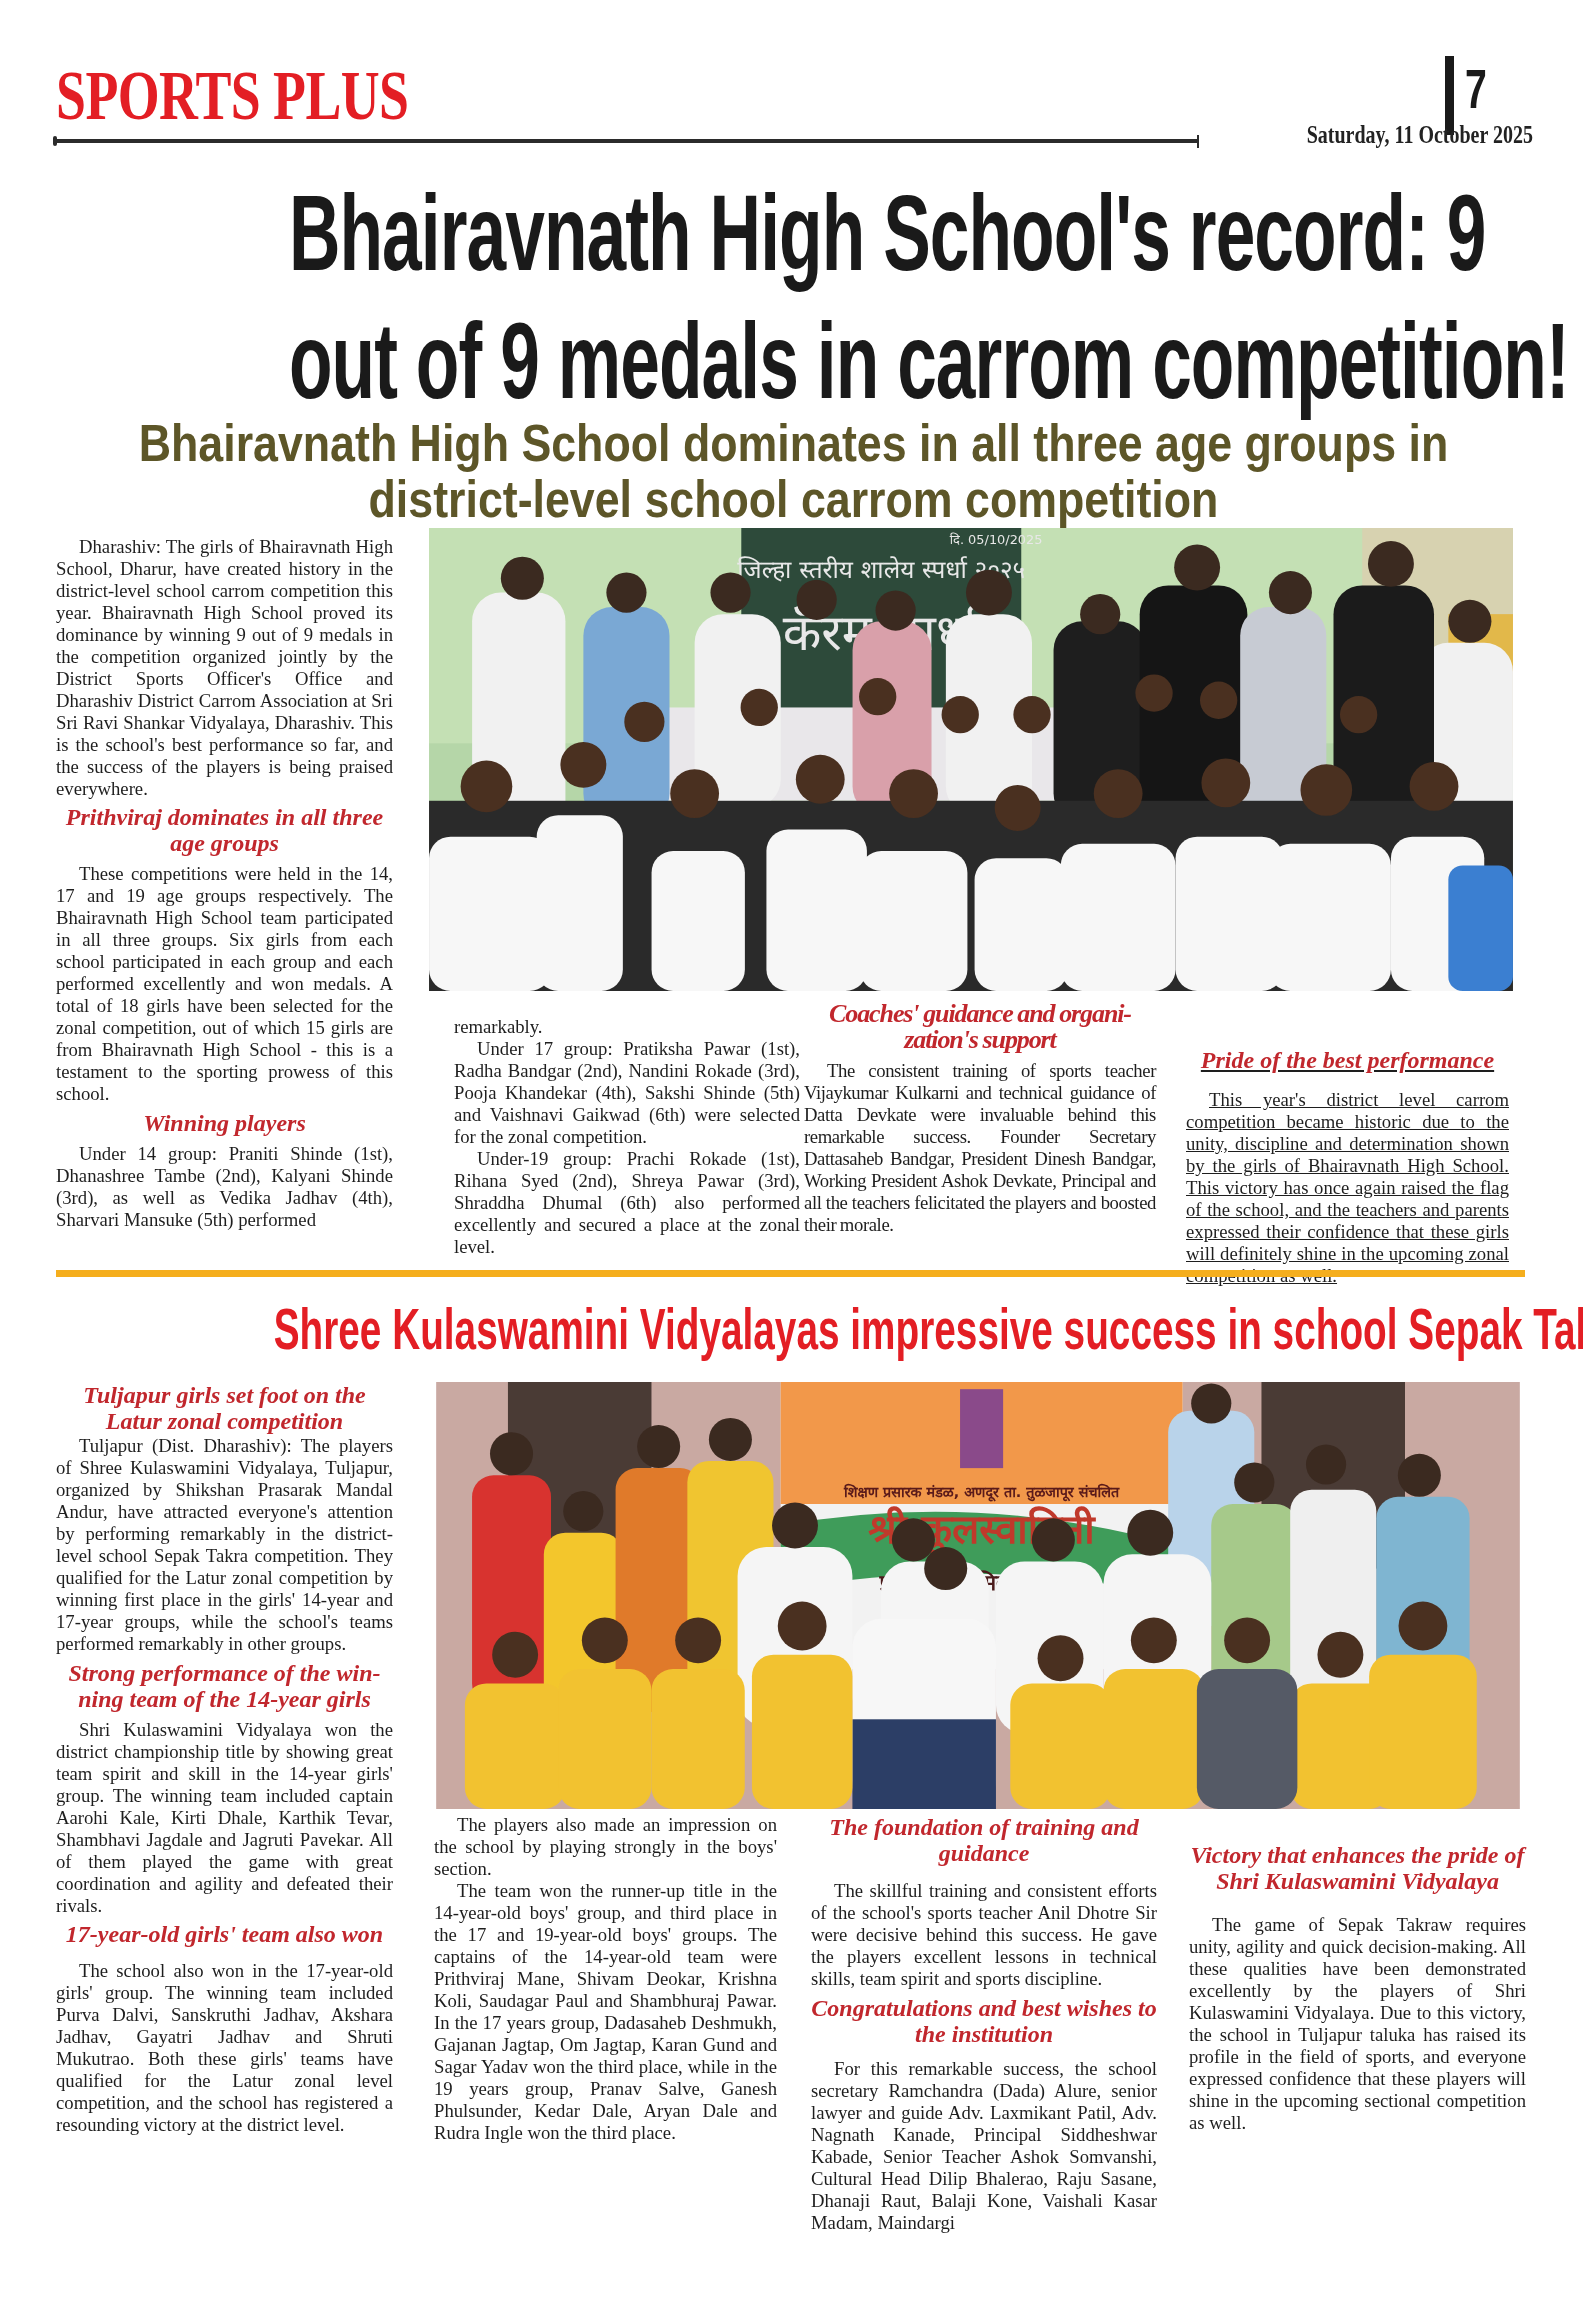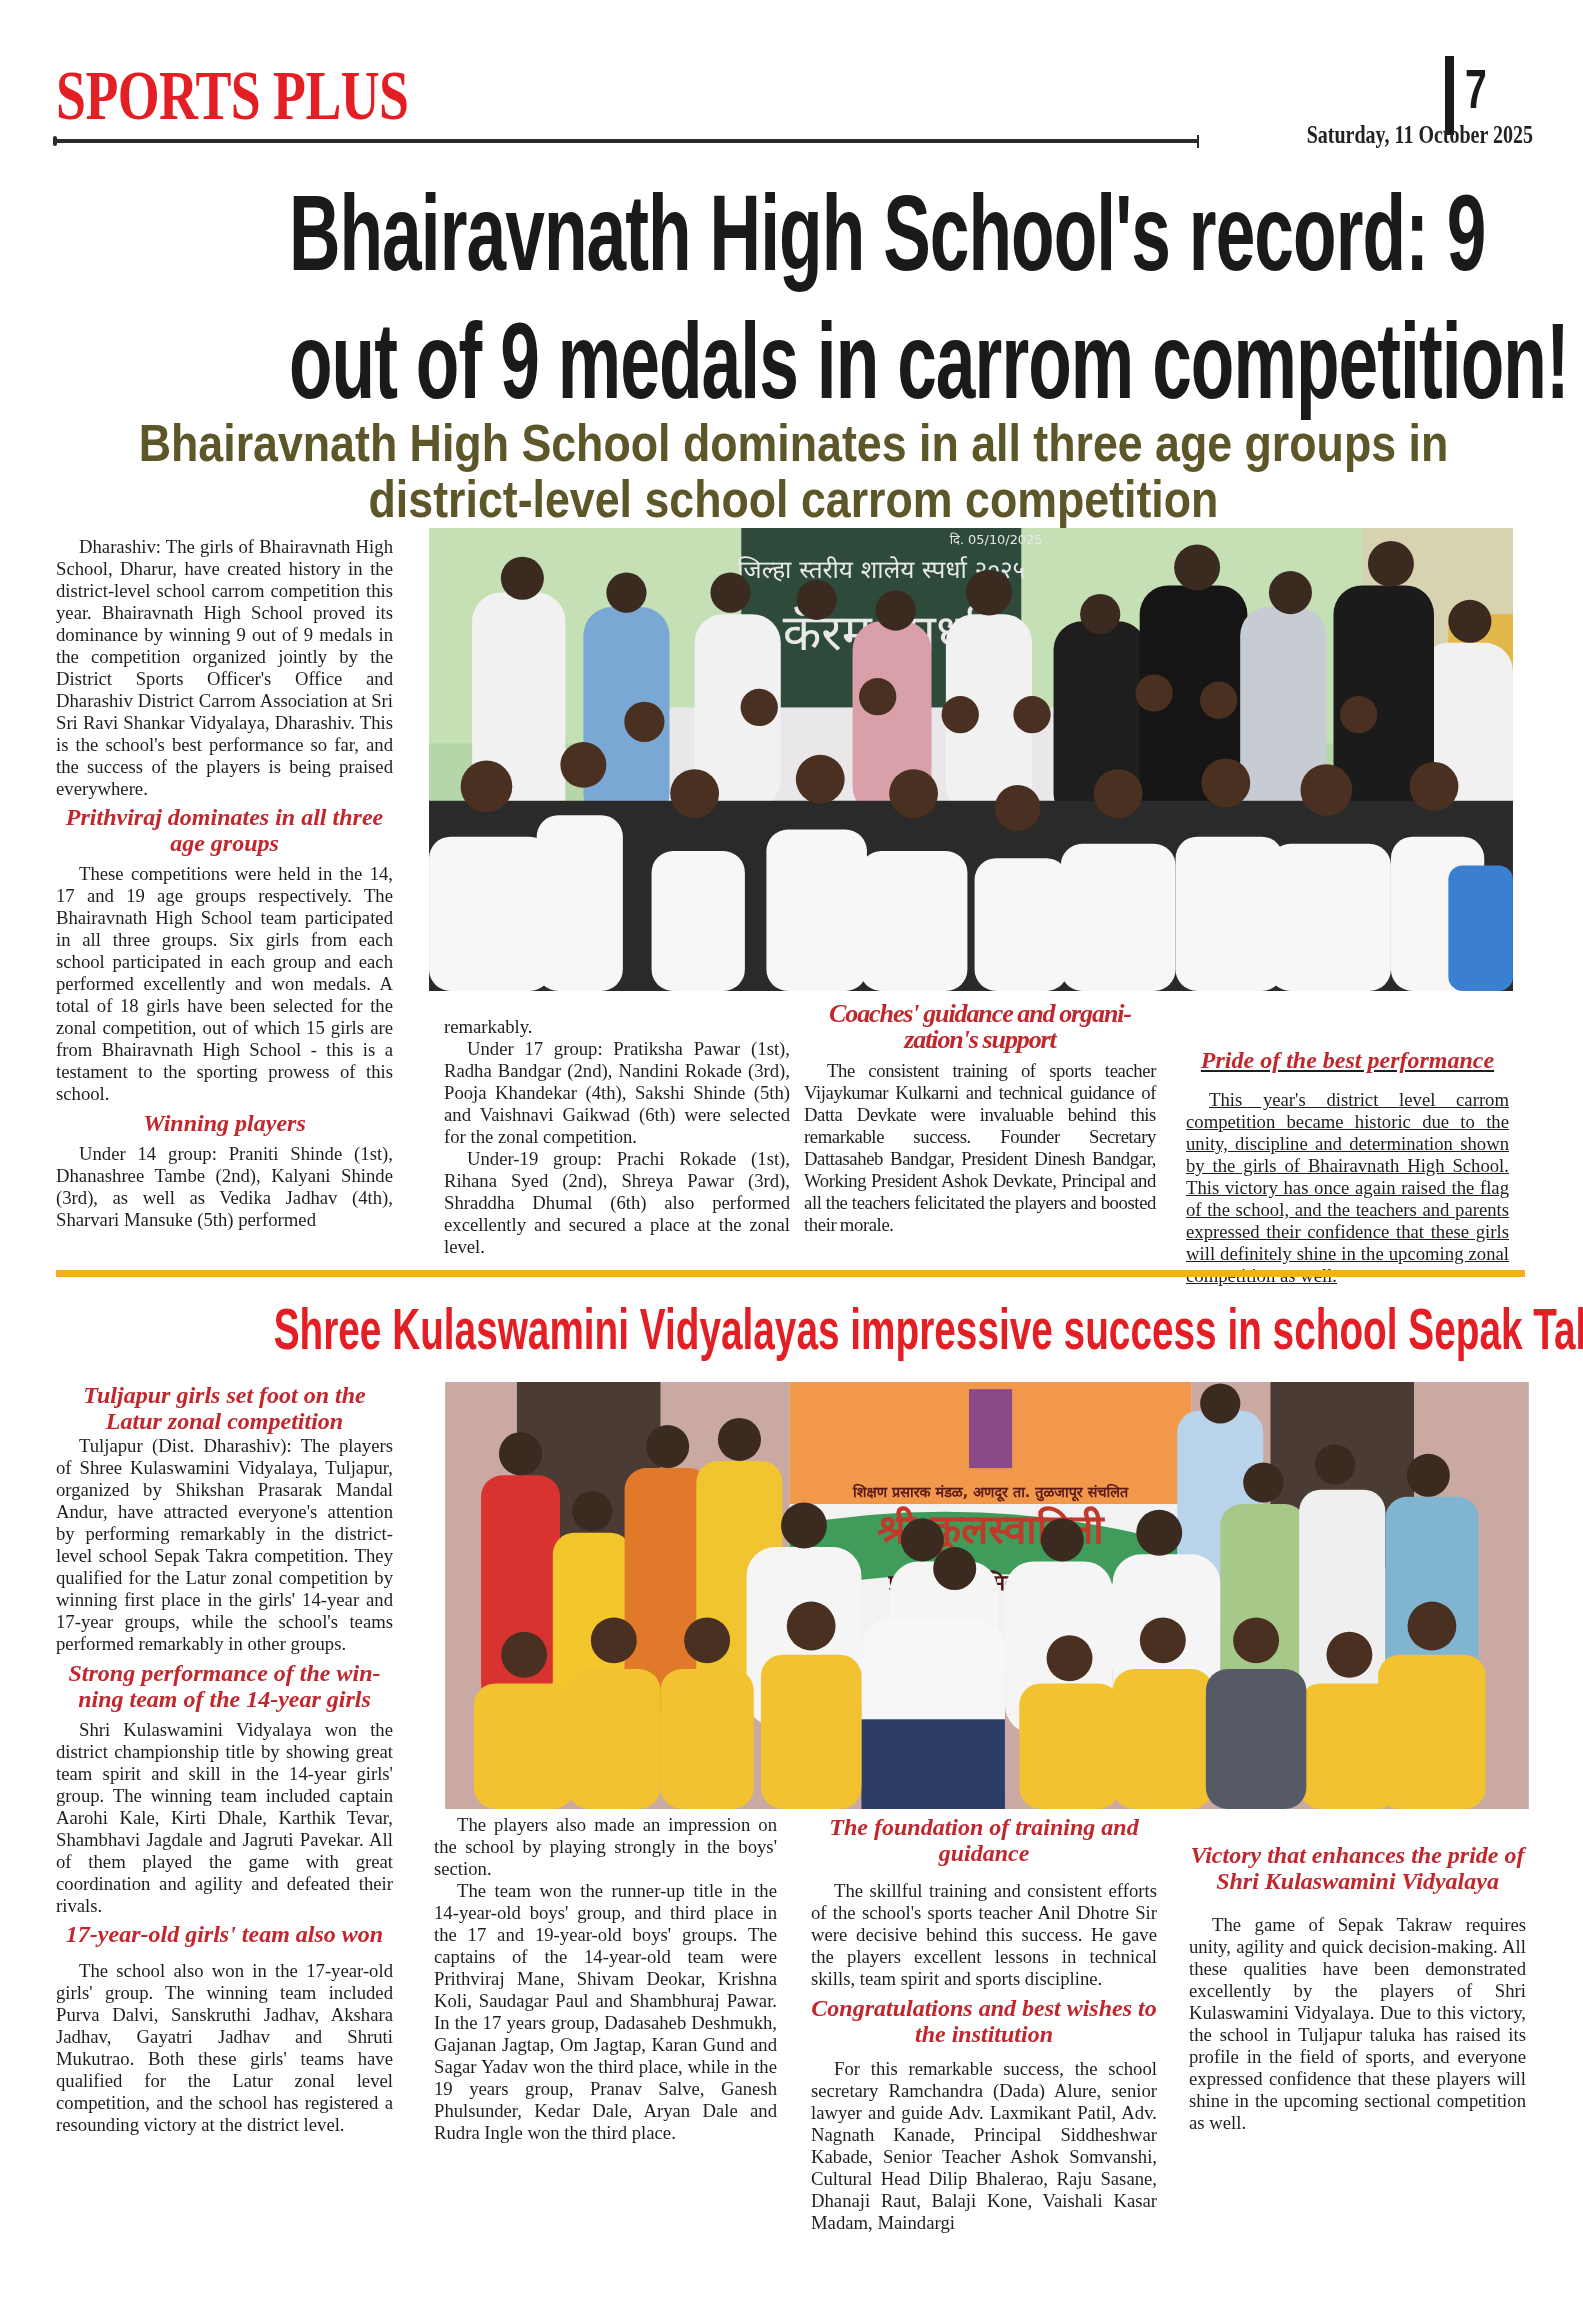--- a/index.html
+++ b/index.html
@@ -163,21 +163,21 @@
 </div>
 
 <div class="abs col" style="left:56px; top:536px; width:337px;">
   <p>Dharashiv: The girls of Bhairavnath High School, Dharur, have created history in the district-level school carrom competition this year. Bhairavnath High School proved its dominance by winning 9 out of 9 medals in the competition organized jointly by the District Sports Officer's Office and Dharashiv District Carrom Association at Sri Sri Ravi Shankar Vidyalaya, Dharashiv. This is the school's best performance so far, and the success of the players is being praised everywhere.</p>
   <div class="sub">Prithviraj dominates in all three age groups</div>
   <p>These competitions were held in the 14, 17 and 19 age groups respectively. The Bhairavnath High School team participated in all three groups. Six girls from each school participated in each group and each performed excellently and won medals. A total of 18 girls have been selected for the zonal competition, out of which 15 girls are from Bhairavnath High School - this is a testament to the sporting prowess of this school.</p>
   <div class="sub">Winning players</div>
   <p>Under 14 group: Praniti Shinde (1st), Dhanashree Tambe (2nd), Kalyani Shinde (3rd), as well as Vedika Jadhav (4th), Sharvari Mansuke (5th) performed</p>
 </div>
 
-<div class="abs col" style="left:444px; top:1016px; width:346px;">
+<div class="abs col" style="left:454px; top:1016px; width:346px;">
   <p class="noindent">remarkably.</p>
   <p>Under 17 group: Pratiksha Pawar (1st), Radha Bandgar (2nd), Nandini Rokade (3rd), Pooja Khandekar (4th), Sakshi Shinde (5th) and Vaishnavi Gaikwad (6th) were selected for the zonal competition.</p>
   <p>Under-19 group: Prachi Rokade (1st), Rihana Syed (2nd), Shreya Pawar (3rd), Shraddha Dhumal (6th) also performed excellently and secured a place at the zonal level.</p>
 </div>
 
 <div class="abs col cond" style="left:804px; top:997px; width:352px;">
   <div class="sub cond">Coaches' guidance and organi-zation's support</div>
   <p>The consistent training of sports teacher Vijaykumar Kulkarni and technical guidance of Datta Devkate were invaluable behind this remarkable success. Founder Secretary Dattasaheb Bandgar, President Dinesh Bandgar, Working President Ashok Devkate, Principal and all the teachers felicitated the players and boosted their morale.</p>
 </div>
 
@@ -185,21 +185,21 @@
   <div class="sub" style="margin-bottom:16px;">Pride of the best performance</div>
   <p>This year's district level carrom competition became historic due to the unity, discipline and determination shown by the girls of Bhairavnath High School. This victory has once again raised the flag of the school, and the teachers and parents expressed their confidence that these girls will definitely shine in the upcoming zonal competition as well.</p>
 </div>
 
 <div class="abs divider-yellow"></div>
 
 <h1 class="abs headline2" style="margin:0">
   <span>Shree Kulaswamini Vidyalayas impressive success in school Sepak Takra competition</span>
 </h1>
 
-<div class="abs photo" style="left:445px; top:1382px; width:1084px; height:427px;" title="Group photo of Shree Kulaswamini Vidyalaya Sepak Takra players with teachers">
+<div class="abs photo" style="left:436px; top:1382px; width:1084px; height:427px;" title="Group photo of Shree Kulaswamini Vidyalaya Sepak Takra players with teachers">
   <svg width="1084" height="427" viewBox="0 0 1510 595">
     <rect width="1510" height="595" fill="#c9a9a2"></rect>
     <rect x="100" y="0" width="200" height="260" fill="#4a3b35"></rect>
     <rect x="1150" y="0" width="200" height="260" fill="#4a3b35"></rect>
 
     <rect x="480" y="0" width="560" height="400" fill="#f2f2f2"></rect>
     <rect x="480" y="0" width="560" height="170" fill="#f2984a"></rect>
     <path d="M480 200 Q760 150 1040 230 L1040 300 Q760 240 480 290 Z" fill="#3f9c5a"></path>
     <rect x="730" y="10" width="60" height="110" fill="#8a4a8a"></rect>
     <text x="760" y="160" text-anchor="middle" font-family="DejaVu Sans, sans-serif" font-size="20" font-weight="bold" fill="#5a1a1a">शिक्षण प्रसारक मंडळ, अणदूर ता. तुळजापूर संचलित</text>

